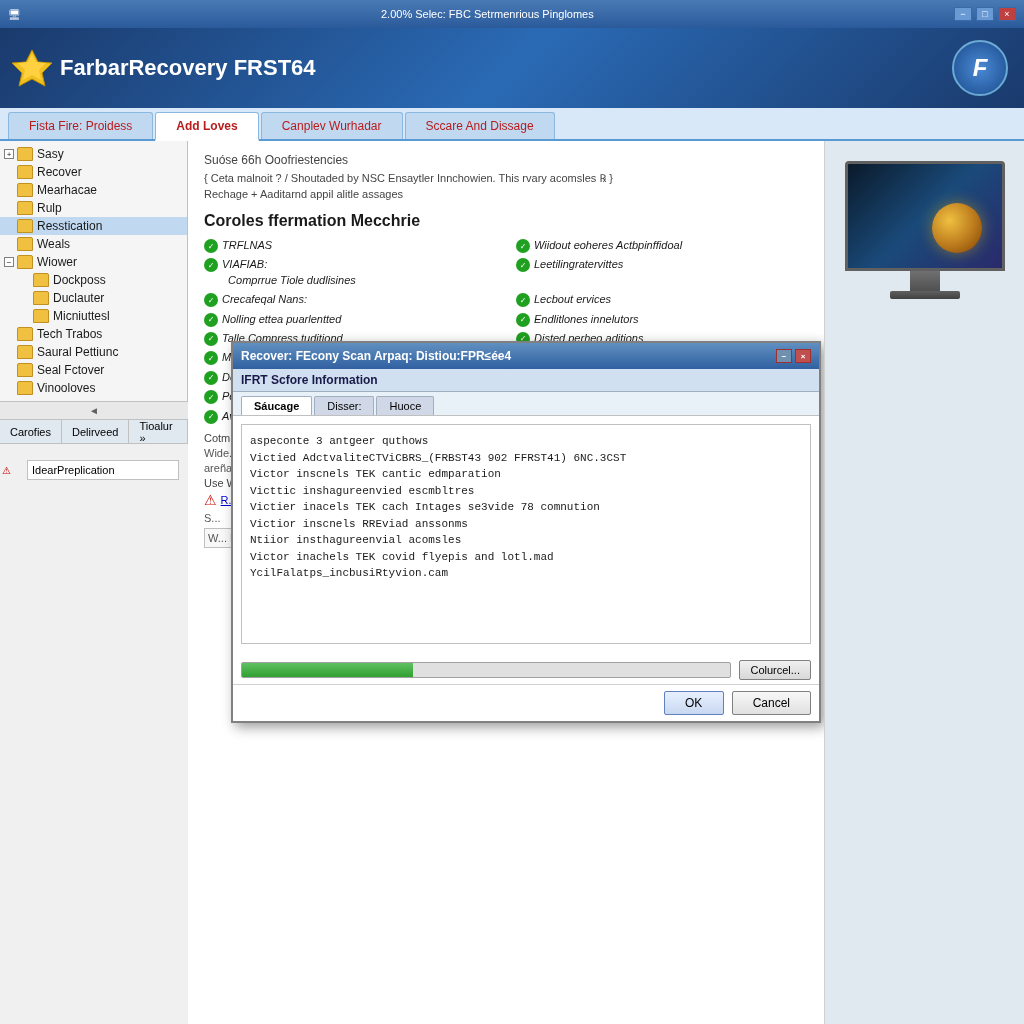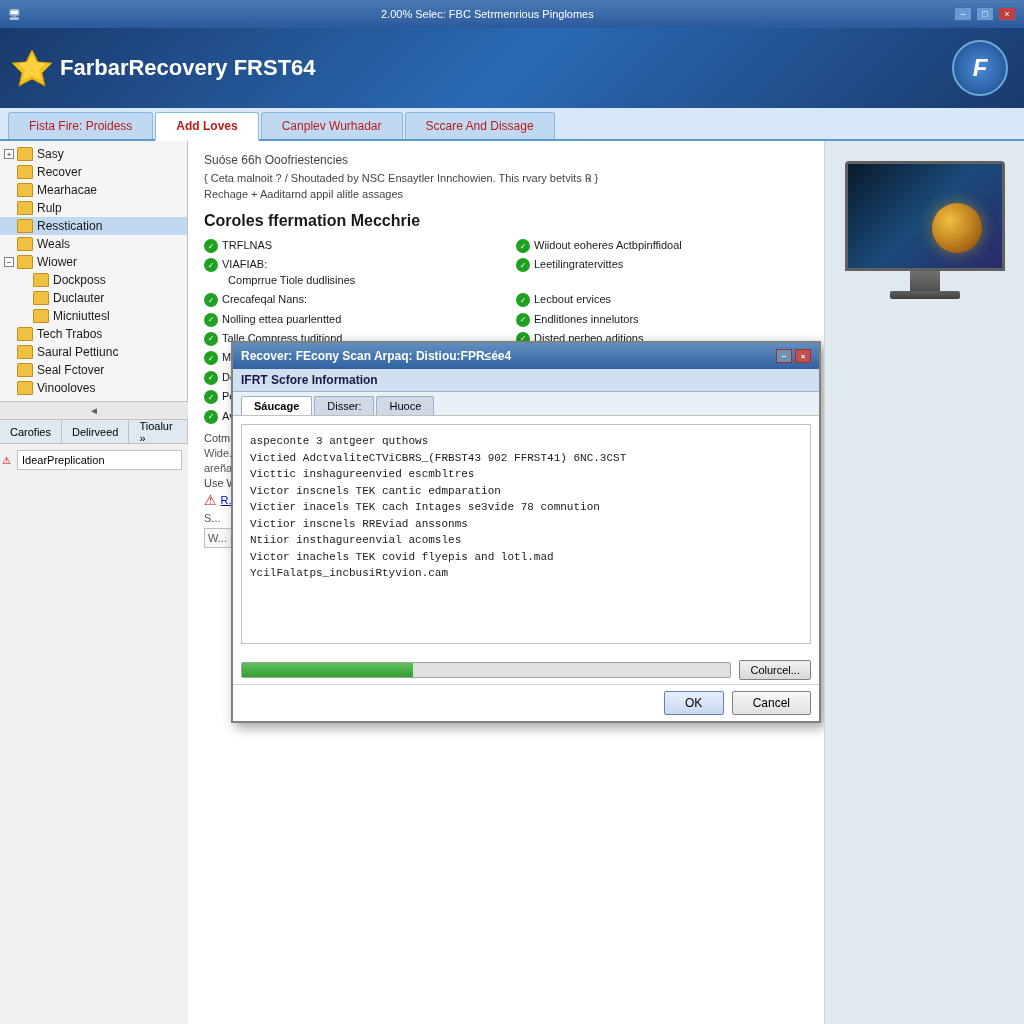--- a/index.html
+++ b/index.html
@@ -185,21 +185,21 @@
       cursor: pointer;
       border-right: 1px solid #c0c0c0;
       height: 100%;
       display: flex;
       align-items: center;
     }
     .bottom-input {
       flex: 1;
       height: 20px;
       border: 1px solid #c0c0c0;
-      margin: 4px;
+      margin: 14px;
       padding: 0 4px;
       font-size: 11px;
       background: white;
     }
 
     
     .main-content {
       flex: 1;
       padding: 12px 16px;
       background: white;
@@ -236,21 +236,21 @@
       border-radius: 50%;
       background: #20a020;
       display: flex;
       align-items: center;
       justify-content: center;
       color: white;
       font-size: 8px;
       flex-shrink: 0;
       margin-top: 1px;
     }
-    .check-item-text { line-height: 1.4; }
+    .check-item-text { line-height: 1.4; font-style: italic; }
 
     .info-text {
       font-size: 11px;
       color: #333;
       margin-bottom: 6px;
     }
     .link-text { color: #0000cc; text-decoration: underline; cursor: pointer; }
 
     
     .monitor-area {
@@ -558,21 +558,21 @@
         <div class="bottom-tab">Tioalur »</div>
       </div>
       <div style="display:flex; background:#f0f0f0; border-top:1px solid #c0c0c0; align-items:center; padding:2px;">
         <span style="font-size:10px; color:#cc0000; margin-right:2px;">⚠</span>
         <input class="bottom-input" type="text" value="IdearPreplication" style="">
       </div>
     </div>
 
     <div class="main-content" style="position:relative;">
       <p class="info-text" style="font-size:12px; margin-bottom:3px;">Suóse 66h Ooofriestencies</p>
-      <p class="info-text" style="font-size:11px; margin-bottom:3px;">{ Ceta malnoit ? / Shoutaded by NSC Ensaytler Innchowien. This rvary betvits ℞ }</p>
+      <p class="info-text" style="font-size:11px; margin-bottom:3px;">{ Ceta malnoit ? / Shoutaded by NSC Ensaytler Innchowien. This rvary acomsles ℞ }</p>
       <p class="info-text" style="font-size:11px; margin-bottom:8px;">Rechage + Aaditarnd appil alitle assages</p>
 
       <div class="section-title">Coroles ffermation Mecchrie</div>
 
       <div class="check-list">
         <div class="check-item">
           <div class="check-icon">✓</div>
           <span class="check-item-text">TRFLNAS</span>
         </div>
         <div class="check-item">
@@ -656,22 +656,22 @@
         </div>
         <div class="dialog-section-header">IFRT Scfore Information</div>
         <div class="dialog-tabs">
           <div class="dialog-tab active">Sáucage</div>
           <div class="dialog-tab">Disser:</div>
           <div class="dialog-tab">Huoce</div>
         </div>
         <div class="dialog-log">
           <span class="dialog-log-line">aspeconte 3 antgeer quthows</span>
           <span class="dialog-log-line">Victied AdctvaliteCTViCBRS_(FRBST43 902 FFRST41) 6NC.3CST</span>
+          <span class="dialog-log-line">Victor inscnels TEK cantic edmparation</span>
           <span class="dialog-log-line">Victtic inshagureenvied escmbltres</span>
-          <span class="dialog-log-line">Victor inscnels TEK cantic edmparation</span>
           <span class="dialog-log-line">Victier inacels TEK cach Intages se3vide 78 comnution</span>
           <span class="dialog-log-line">Victior inscnels RREviad anssonms</span>
           <span class="dialog-log-line">Ntiior insthagureenvial acomsles</span>
           <span class="dialog-log-line">Victor inachels TEK covid flyepis and lotl.mad</span>
           <span class="dialog-log-line">YcilFalatps_incbusiRtyvion.cam</span>
         </div>
         <div class="dialog-progress-area">
           <div class="progress-bar-bg">
             <div class="progress-bar-fill"></div>
           </div>

